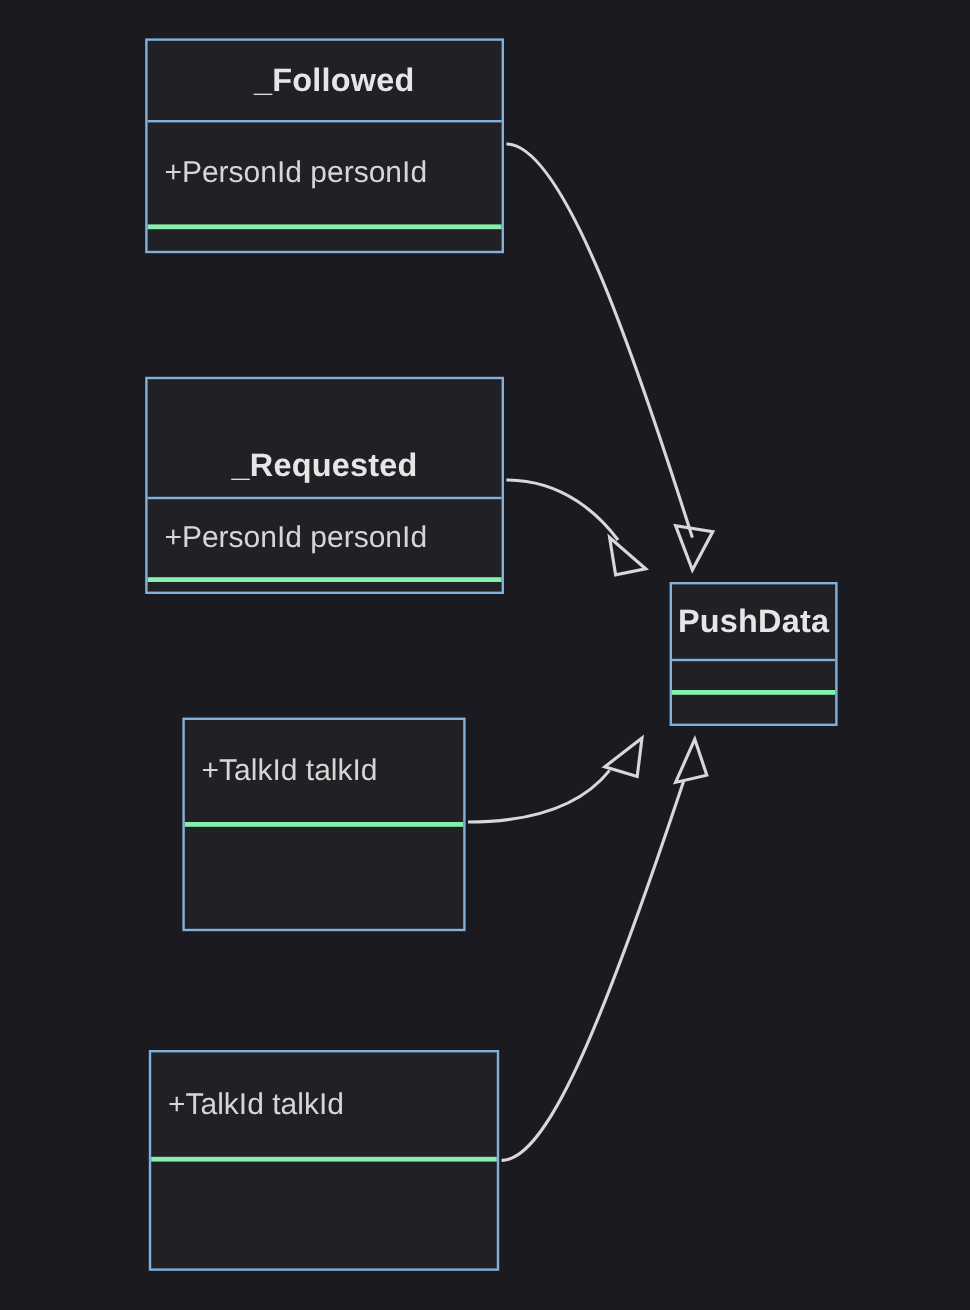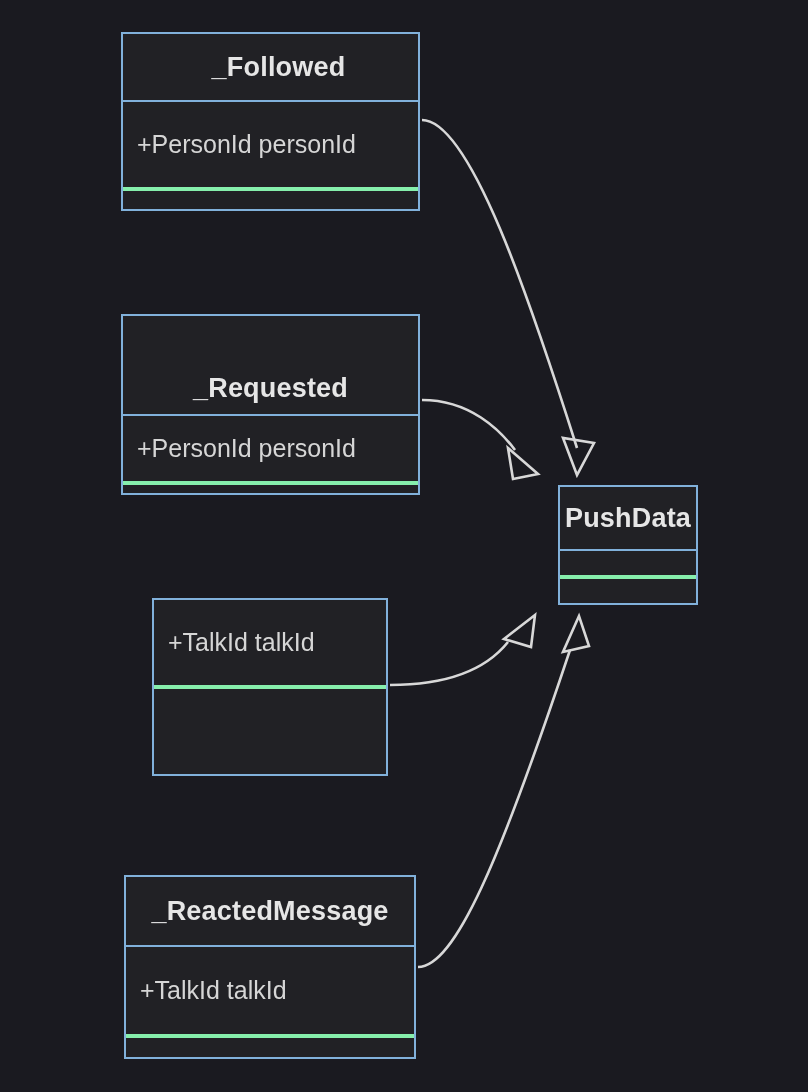--- a/index.html
+++ b/index.html
@@ -122,21 +122,20 @@
     <div class="uml-attr-row">+PersonId personId</div>
     <div class="uml-method-row"></div>
   </div>
 
   <div class="uml-class" id="class-newmessage">
     <div class="uml-attr-row">+TalkId talkId</div>
     <div class="uml-method-row"></div>
   </div>
 
   <div class="uml-class" id="class-reactedmessage">
-    <div class="uml-title-row">_ReactedMessage</div>
     <div class="uml-attr-row">+TalkId talkId</div>
     <div class="uml-method-row"></div>
   </div>
 
   <div class="uml-class" id="class-pushdata">
     <div class="uml-title-row">PushData</div>
     <div class="uml-attr-row"></div>
     <div class="uml-method-row"></div>
   </div>
 

